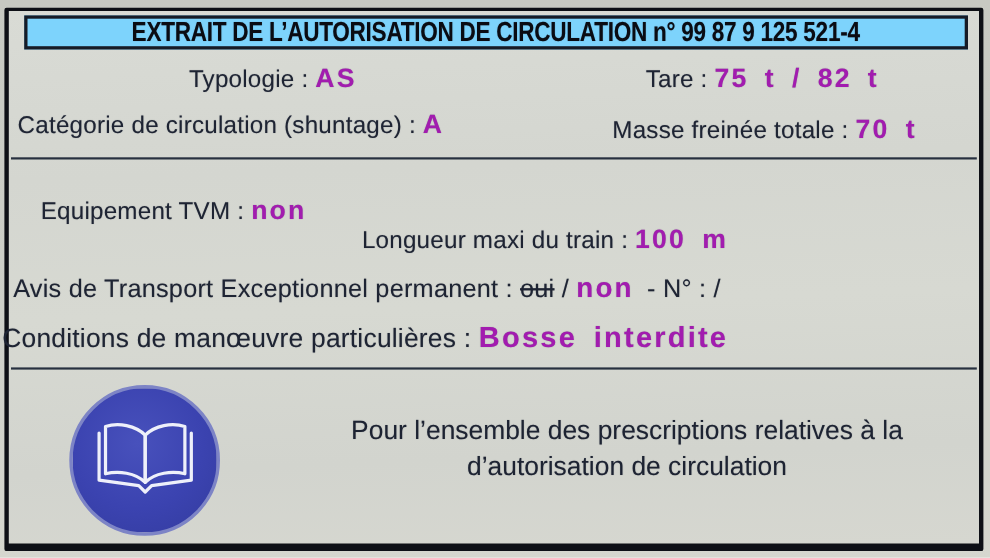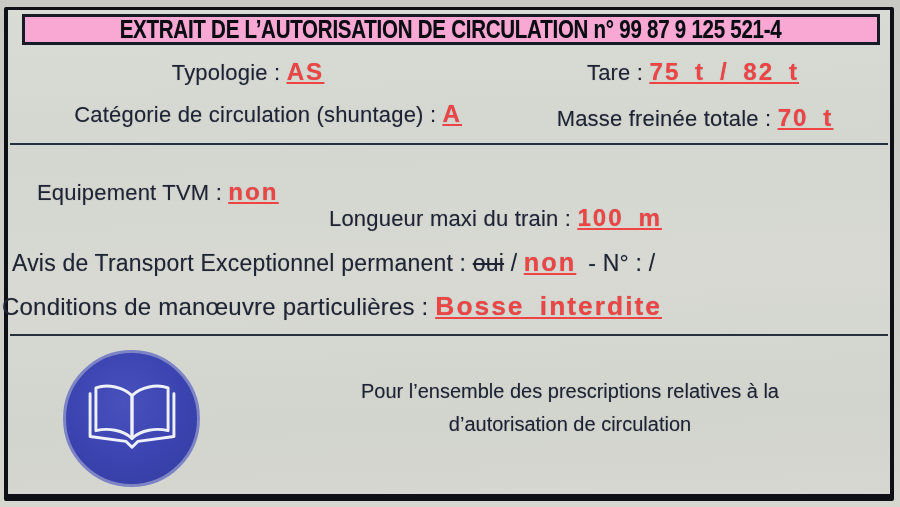--- a/index.html
+++ b/index.html
@@ -15,64 +15,64 @@
     position:absolute;left:4px;top:7px;width:890px;height:494px;
     box-sizing:border-box;
     border-style:solid;border-color:#0e1016;
     border-width:3px 4px 7px 4px;
     background:linear-gradient(178deg,#d9dbd5 0%,#d4d6d0 30%,#d7d9d2 55%,#d2d4ce 82%,#d6d7d0 100%);
     border-radius:2px;
   }
   .header-box{
     position:absolute;left:22px;top:14px;width:858px;height:31px;
     box-sizing:border-box;border:3px solid #161b26;
-    background:#f9a8d4;
+    background:#7dd3fc;
     display:flex;align-items:center;justify-content:center;
   }
   .header-text{
     display:inline-block;
     font-size:25px;font-weight:bold;color:#0a0c13;
     letter-spacing:-0.3px;white-space:pre;
     transform:scaleX(0.82);transform-origin:50% 50%;
     text-shadow:0 0 1px rgba(16,20,36,0.4);
   }
   .ln{
     position:absolute;white-space:pre;
     font-size:22px;line-height:28px;color:#1e2433;
     letter-spacing:0.2px;
     text-shadow:0 0 1px rgba(26,32,52,0.35);
   }
   .val{
-    font-weight:bold;color:#ef4444;
-    font-size:1.1em;letter-spacing:2px;word-spacing:6px;text-decoration:underline;
+    font-weight:bold;color:#a21caf;
+    font-size:1.1em;letter-spacing:2px;word-spacing:6px;
   }
   .strike{text-decoration:line-through;text-decoration-thickness:2px;text-align:right;}
   .suffix{padding-left:12px;}
   .l-typo{top:58px;left:0;width:496px;text-align:center;}
-  .l-cat{top:100px;left:0;width:462px;text-align:right;}
+  .l-cat{top:100px;left:0;width:462px;text-align:left;padding-left:16px;}
   .l-tare{top:58px;left:453px;width:480px;text-align:center;}
   .l-masse{top:104px;left:455px;width:480px;text-align:center;}
   .l-tvm{top:178px;left:37px;}
   .l-wagons{top:158px;left:329px;}
   .l-longueur{top:204px;left:329px;}
   .l-avis{top:248px;left:12px;font-size:23px;}
   .l-cond{top:292px;left:2px;font-size:24px;}
   .divider{position:absolute;left:10px;width:878px;height:2px;background:#27303f;}
   .d1{top:143px;}
   .d2{top:334px;}
   .sign{
     position:absolute;left:63px;top:350px;width:137px;height:137px;
     box-sizing:border-box;border-radius:50%;
     background:radial-gradient(circle at 45% 38%,#4851bc 0%,#3b43b0 55%,#333b9e 100%);
     border:3px solid #7d84c6;
     display:flex;align-items:center;justify-content:center;
   }
   .note{
     position:absolute;left:290px;top:375px;width:560px;
-    text-align:center;font-size:20px;line-height:33px;color:#1d2332;
+    text-align:center;font-size:24px;line-height:33px;color:#1d2332;
     text-shadow:0 0 1px rgba(26,32,52,0.35);
   }
 </style>
 </head>
 <body>
 
 <div class="page">
   <div class="frame"></div>
 
   <div class="header-box">

